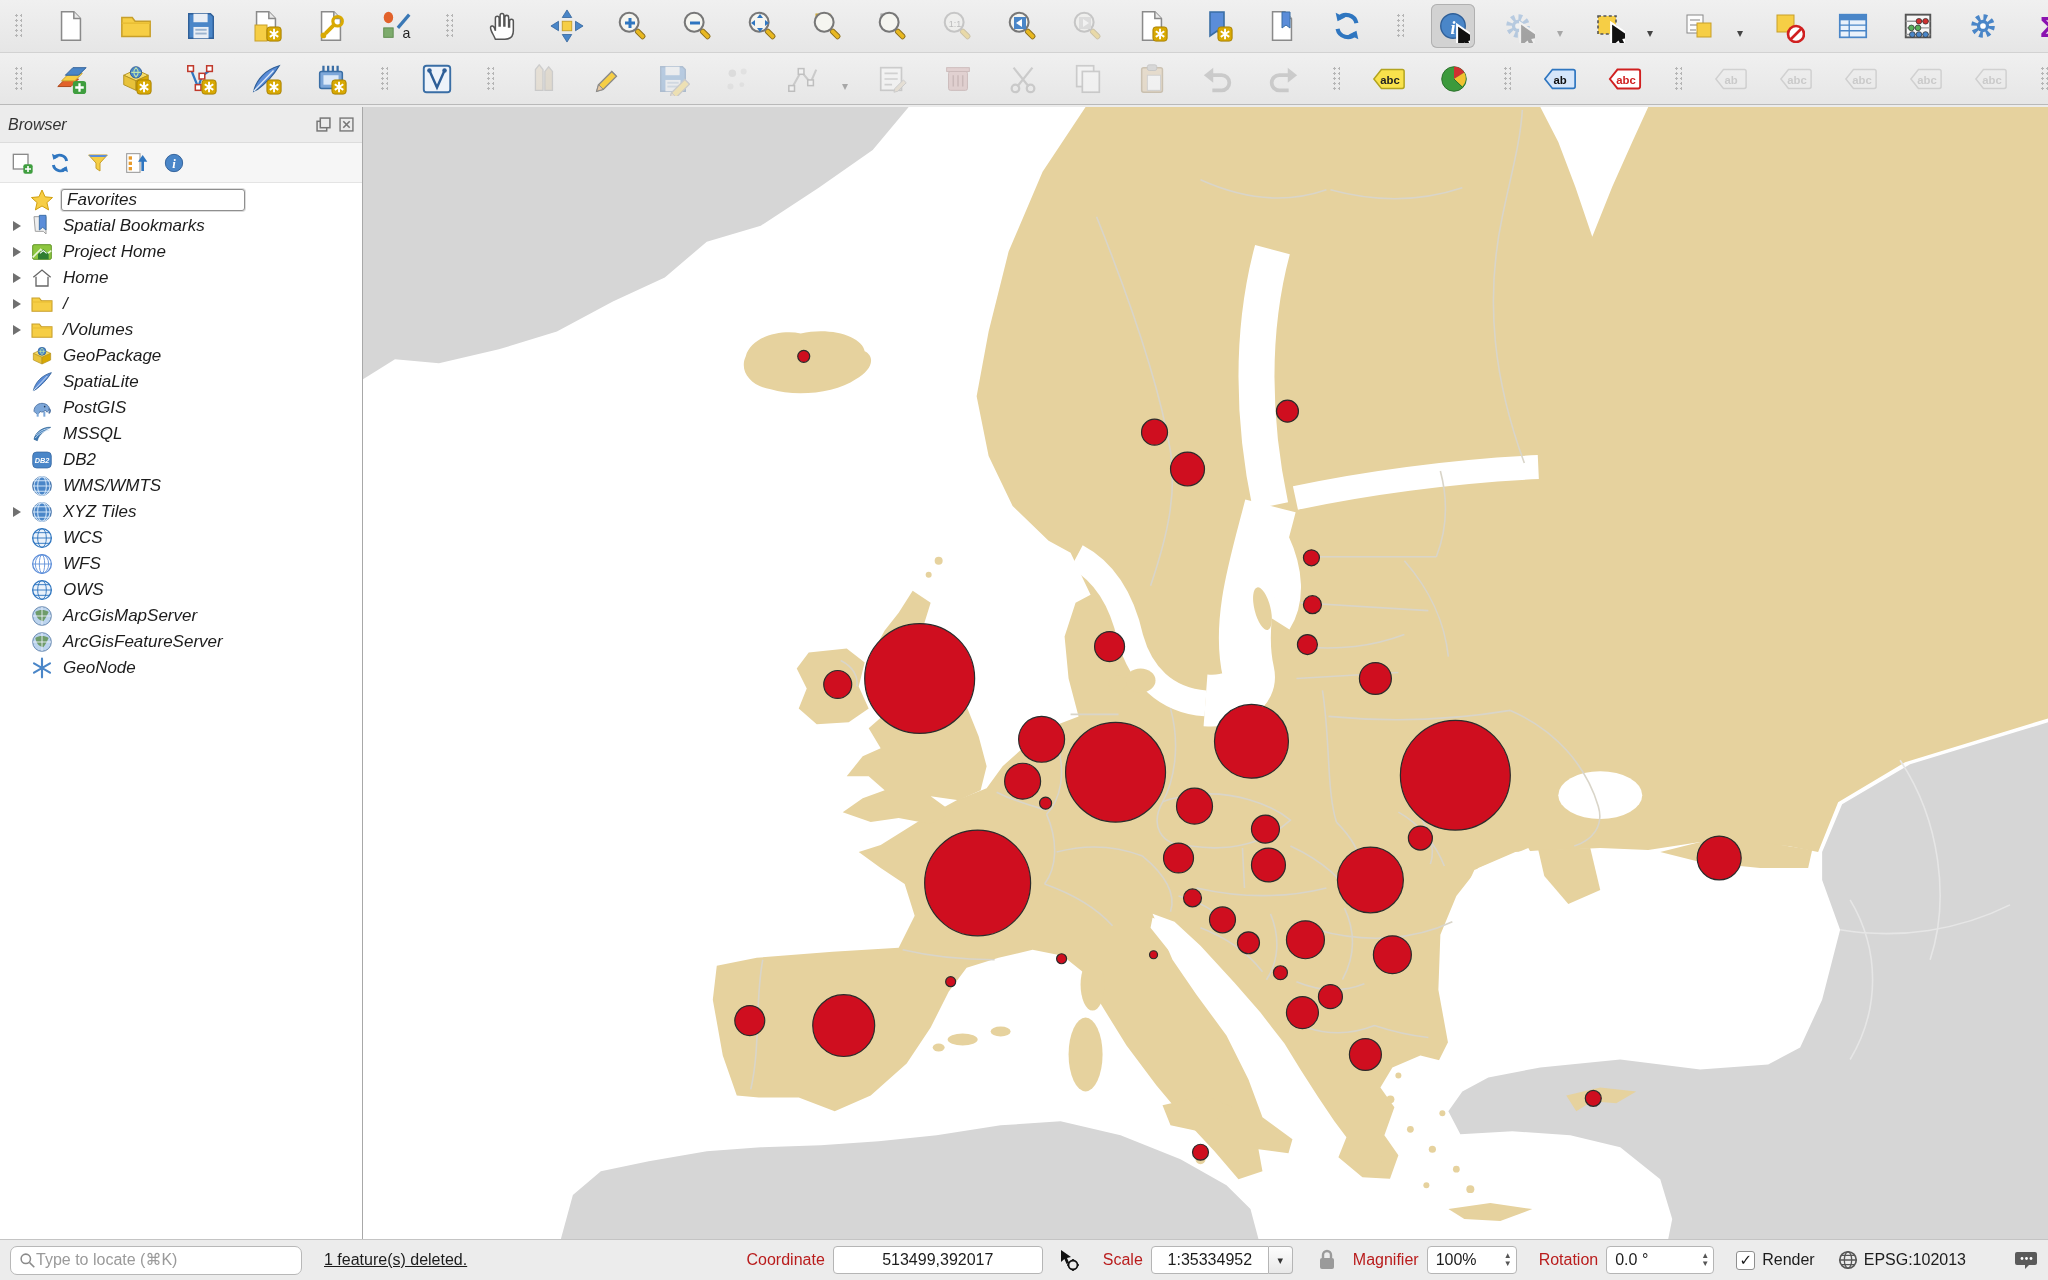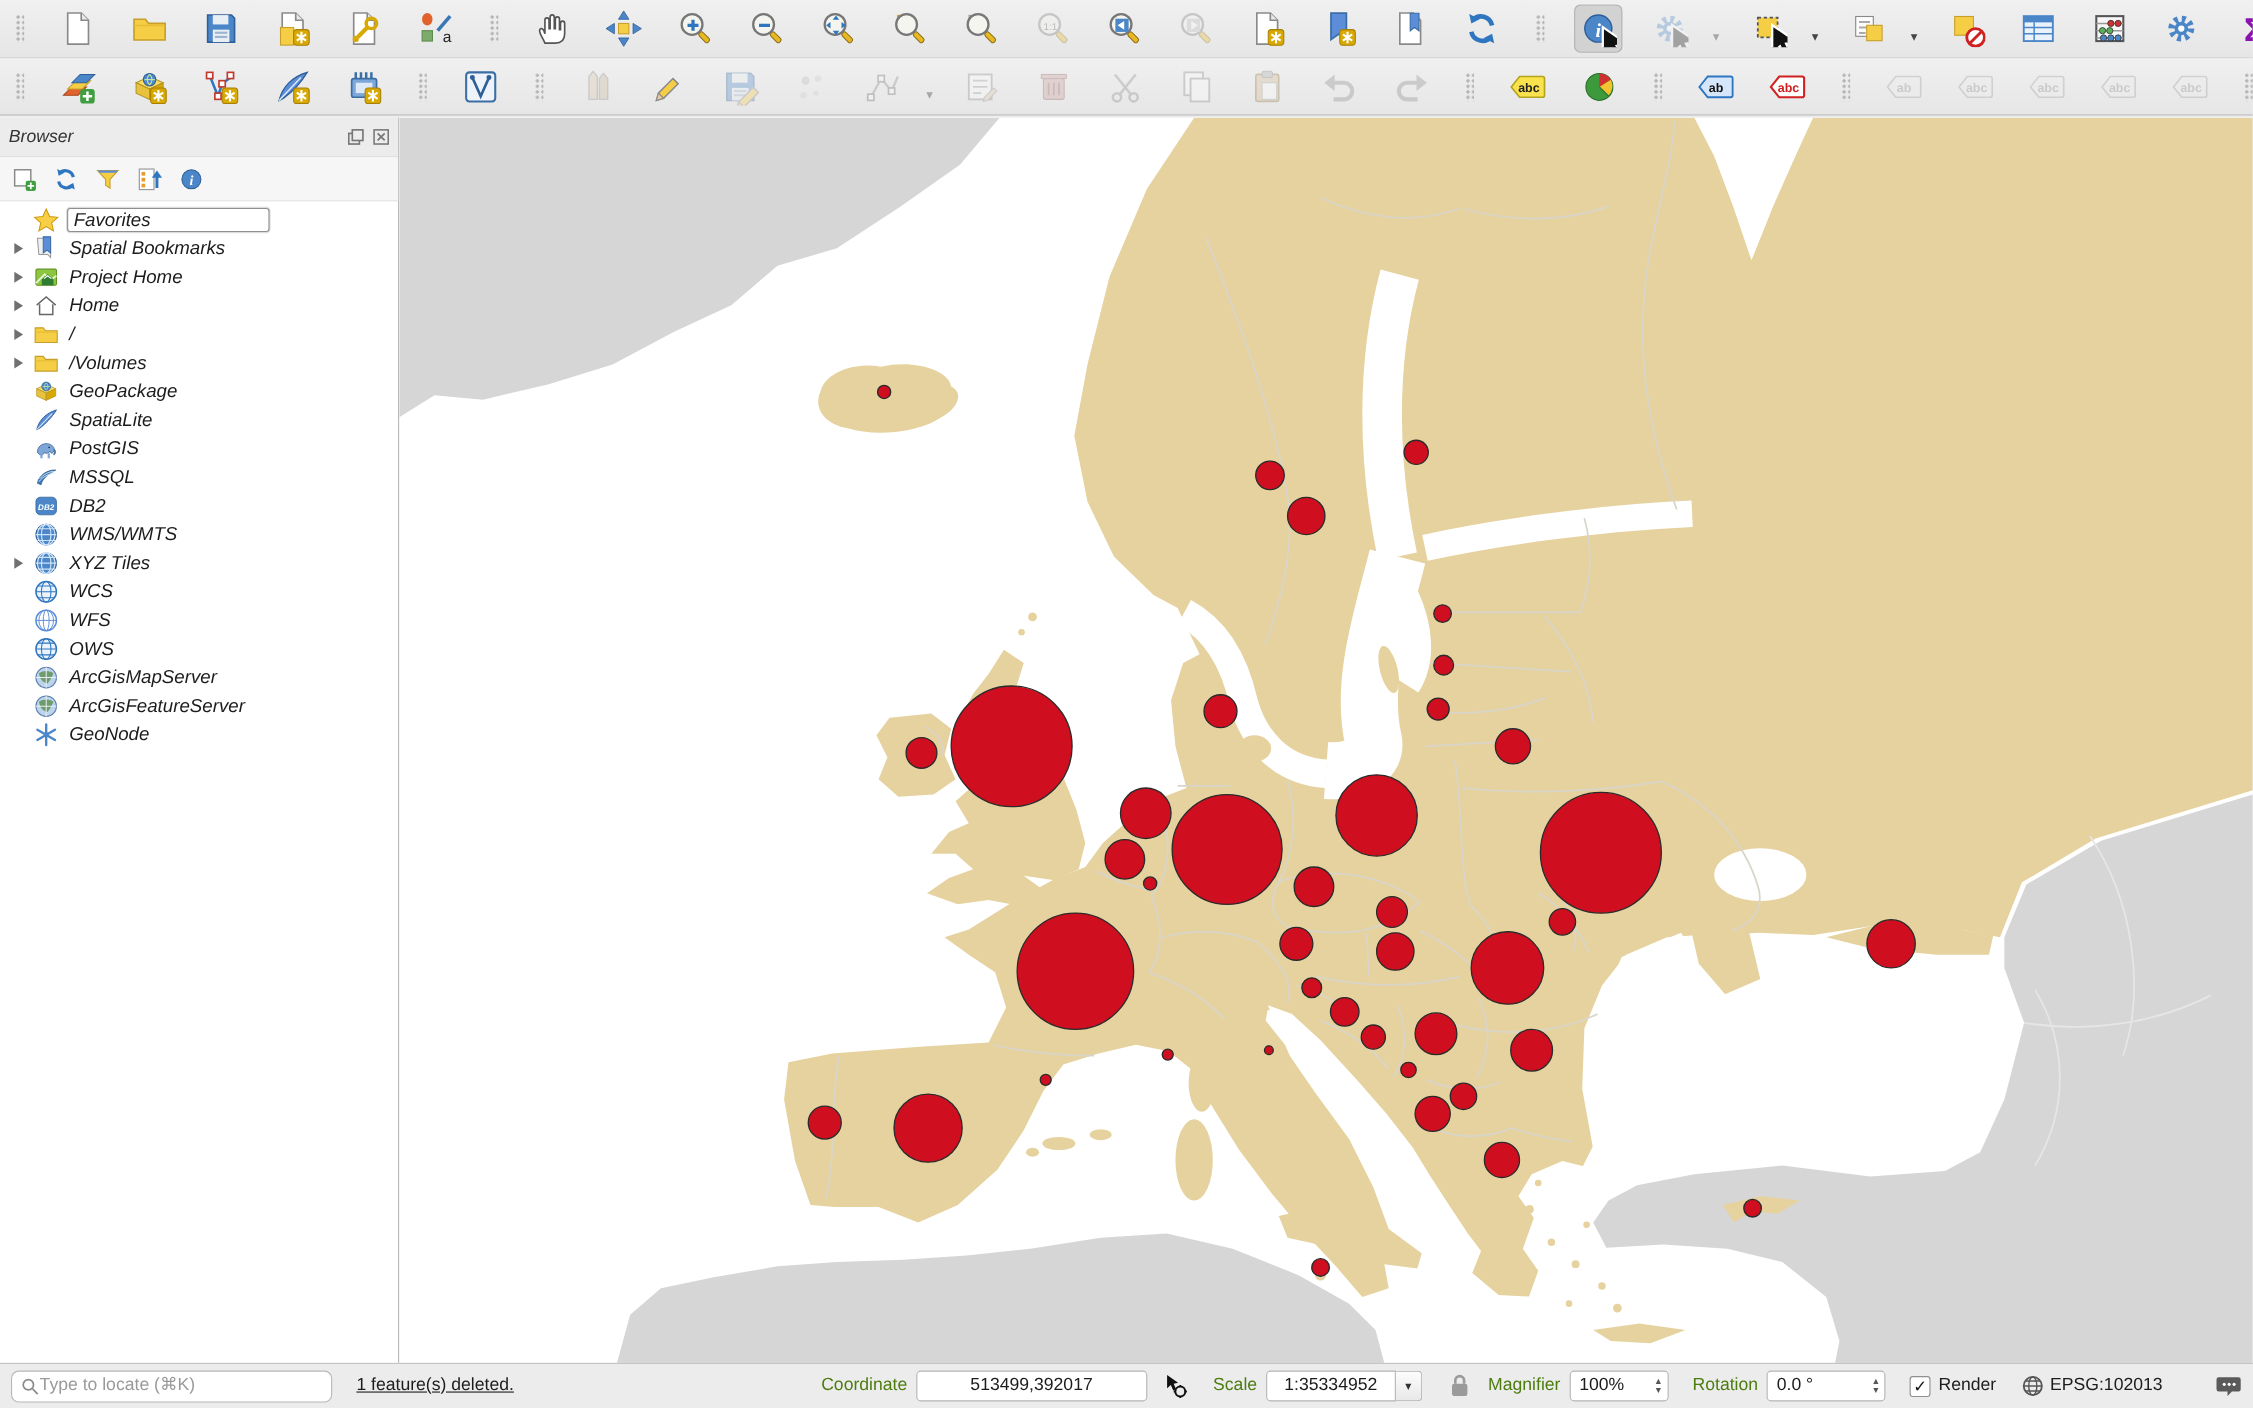--- a/index.html
+++ b/index.html
@@ -35,21 +35,21 @@
   .editbox { margin-left:7px; width:184px; height:22px; border:1px solid #8f8f8f; border-radius:3px; background:#fff; display:flex; align-items:center; padding-left:5px; box-shadow:0 0 0 1px #dcdcdc; }
   
   #map { flex:1; position:relative; background:#fff; }
   #map svg.canvas { position:absolute; inset:0; width:100%; height:100%; }
   
   #status { position:absolute; left:0; right:0; bottom:0; height:41px; background:#ececec; border-top:1px solid #c4c4c4; display:flex; align-items:center; font-size:16px; padding:0 10px; }
   #locator { width:292px; height:29px; border:1px solid #b8b8b8; border-radius:7px; background:#fff; display:flex; align-items:center; padding-left:8px; }
   #locator input { border:none; outline:none; font-size:16px; color:#333; width:240px; background:transparent; font-family:inherit; }
   #locator input::placeholder { color:#9a9a9a; }
   .smsg { margin-left:22px;text-decoration:underline; }
-  .slabel { color:#4d7c0f; margin-right:8px; }
+  .slabel { color:#b91c1c; margin-right:8px; }
   .sbox { background:#fff; border:1px solid #b5b5b5; border-radius:4px; height:28px; display:flex; align-items:center; justify-content:center; font-size:16px; }
   .spin { display:flex; flex-direction:column; justify-content:center; font-size:8px; color:#555; line-height:8px; margin-left:3px; }
   .combo-dd { width:24px; height:28px; border:1px solid #b5b5b5; border-left:none; border-radius:0 4px 4px 0; background:linear-gradient(#fdfdfd,#e8e8e8); display:flex; align-items:center; justify-content:center; font-size:11px; color:#333; }
   .chk { width:19px; height:19px; background:#fff; border:1px solid #8f8f8f; border-radius:3px; display:flex; align-items:center; justify-content:center; font-size:15px; font-weight:bold; color:#111; margin-right:7px; }
   .gap22 { margin-left:22px; } .gap14 { margin-left:14px; }
 </style>
 </head>
 <body>
 
 <svg width="0" height="0" style="position:absolute">

